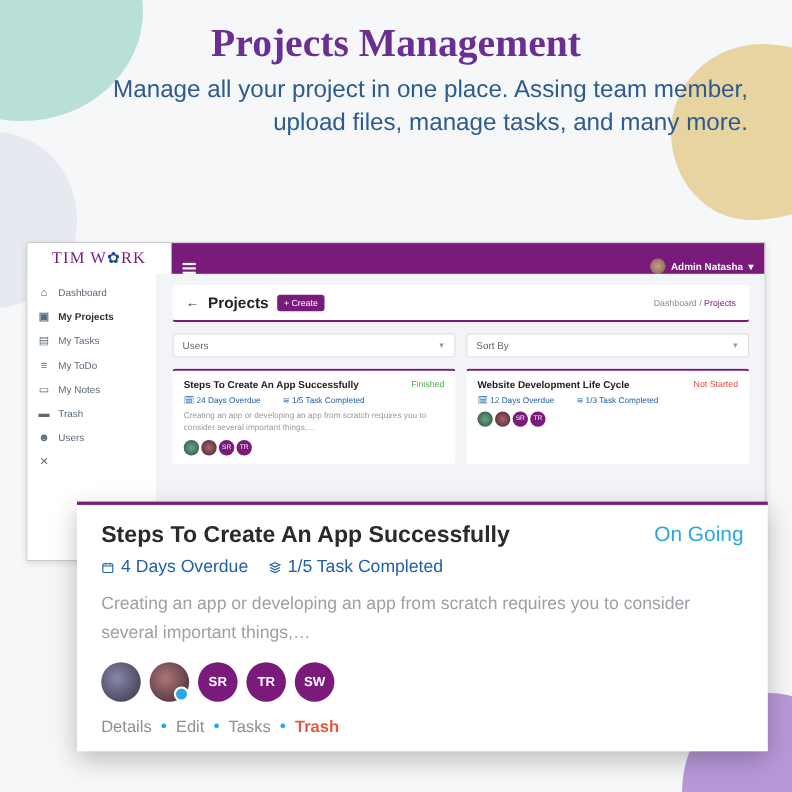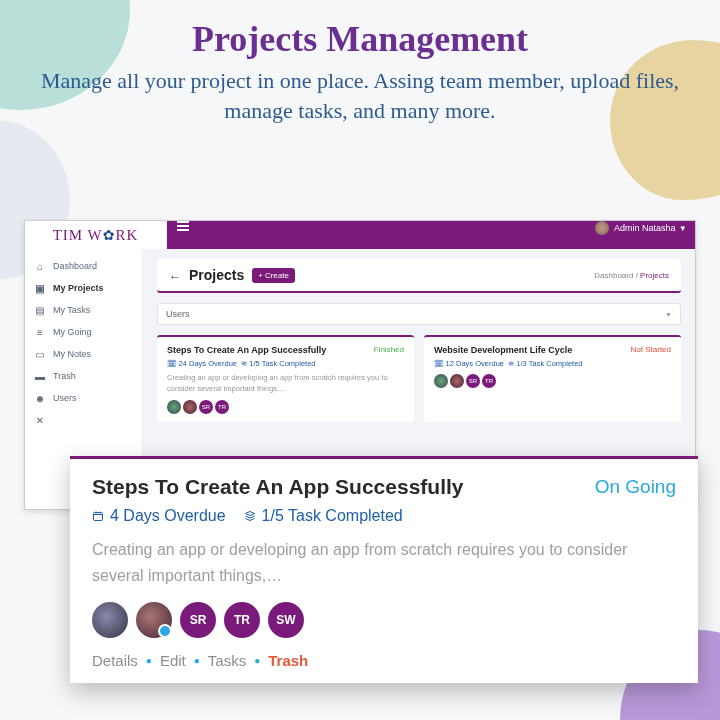--- a/index.html
+++ b/index.html
@@ -9,32 +9,32 @@
     background: #f5f7f9; position: relative;
   }
   .blob { position: absolute; border-radius: 50%; z-index: 0; }
   .blob1 { width: 220px; height: 200px; background: #b8e0d8; top: -90px; left: -90px; }
   .blob2 { width: 180px; height: 160px; background: #e8d4a0; top: 40px; right: -70px; border-radius: 46% 54% 60% 40% / 50% 50% 50% 50%; }
   .blob3 { width: 160px; height: 180px; background: #b998d9; bottom: -90px; right: -60px; }
   .blob4 { width: 150px; height: 160px; background: #e6e9f0; top: 120px; left: -80px; }
 
   .hero { position: relative; z-index: 1; text-align: center; padding: 18px 40px 6px; }
   .hero h1 { font-family: Georgia, 'Times New Roman', serif; font-size: 36px; color: #6b2e91; font-weight: 600; margin-bottom: 6px; }
-  .hero p { font-family: Liberation Serif, serif; font-size: 22px; color: #2d5a8f; line-height: 1.35; }
+  .hero p { font-family: Liberation Sans, sans-serif; font-size: 22px; color: #2d5a8f; line-height: 1.35; text-align: right; }
 
   .app-window {
     position: absolute; z-index: 2; top: 220px; left: 24px; right: 24px;
     background: #fff; border: 1px solid #ccc;
     box-shadow: 0 2px 6px rgba(0,0,0,0.12);
     font-size: 10px; height: 290px; overflow: hidden;
   }
   .app-window .topbar { display: flex; height: 28px; }
-  .brand { width: 142px; display:flex; align-items:center; justify-content:center; font-family: 'Times New Roman', serif; font-size: 15px; color: #7a1a7a; letter-spacing: 1px; border-right:1px solid #eee; }
+  .brand { width: 131px; display:flex; align-items:center; justify-content:center; font-family: 'Times New Roman', serif; font-size: 15px; color: #7a1a7a; letter-spacing: 1px; border-right:1px solid #eee; }
   .brand .flower { color:#1a4a8a; font-size:14px; }
-  .purplebar { flex:1; background:#7a1a7a; display:flex; align-items:flex-start; justify-content:space-between; padding:0 10px; color:#fff; }
+  .purplebar { flex:1; background:#7a1a7a; display:flex; align-items:flex-end; justify-content:space-between; padding:0 10px; color:#fff;font-weight:bold; }
   .hamburger { display:flex; flex-direction:column; gap:2px; cursor:pointer; }
   .hamburger span { width:12px; height:2px; background:#fff; }
   .user-chip { display:flex; align-items:center; gap:5px; font-size:9px; }
   .user-chip .av { width:14px; height:14px; border-radius:50%; background: radial-gradient(circle,#c98,#765); }
 
   .app-body { display:flex; height:calc(100% - 28px); }
   .sidebar { width:118px; border-right:1px solid #eee; background:#fff; padding-top:6px; }
   .side-item { display:flex; align-items:center; gap:8px; padding:6px 10px; color:#5a6a7a; font-size:9px; cursor:pointer; }
   .side-item .ico { width:10px; height:10px; display:inline-flex; align-items:center; justify-content:center; color:#5a6a7a; font-size:10px; }
   .side-item.active { color:#333; font-weight:600; }
@@ -51,21 +51,21 @@
   .filters { display:flex; gap:10px; margin-top:10px; }
   .filter { flex:1; background:#fff; border:1px solid #e0e0e0; border-radius:3px; padding:5px 8px; display:flex; justify-content:space-between; align-items:center; font-size:9px; color:#666; cursor:pointer; }
   .filter .caret { font-size:7px; color:#999; }
 
   .cards { display:flex; gap:10px; margin-top:10px; }
   .card { flex:1; background:#fff; border-radius:3px; border-top:2px solid #7a1a7a; padding:8px 10px; }
   .card-head { display:flex; justify-content:space-between; align-items:flex-start; }
   .card-title { font-size:9px; font-weight:700; color:#222; }
   .status-finished { font-size:8px; color:#4caf50; }
   .status-notstarted { font-size:8px; color:#e04f3a; }
-  .card-meta { display:flex; gap:4px; margin-top:4px; font-size:7.5px; color:#1e5fa8; }
+  .card-meta { display:flex; gap:20px; margin-top:4px; font-size:7.5px; color:#1e5fa8; }
   .card-desc { font-size:7.5px; color:#999; margin-top:5px; line-height:1.4; }
   .mini-avs { display:flex; gap:2px; margin-top:6px; }
   .mini-av { width:14px; height:14px; border-radius:50%; background:#7a1a7a; color:#fff; font-size:6px; display:flex; align-items:center; justify-content:center; }
   .mini-av.img1 { background: radial-gradient(circle,#6a7,#345); }
   .mini-av.img2 { background: radial-gradient(circle,#a66,#423); }
 
   
   .detail-card {
     position:absolute; z-index:5; left:70px; right:22px; top:456px;
     background:#fff; border-top:3px solid #7a1a7a;
@@ -133,21 +133,21 @@
       <div class="side-item active">
           <span class="ico">▣</span>
           <span>My Projects</span>
         </div>
       <div class="side-item">
           <span class="ico">▤</span>
           <span>My Tasks</span>
         </div>
       <div class="side-item">
           <span class="ico">≡</span>
-          <span>My Going</span>
+          <span>My ToDo</span>
         </div>
       <div class="side-item">
           <span class="ico">▭</span>
           <span>My Notes</span>
         </div>
       <div class="side-item">
           <span class="ico">▬</span>
           <span>Trash</span>
         </div>
       <div class="side-item">
@@ -171,20 +171,24 @@
             </span>
         </div>
         <div class="crumbs">
           <span>Dashboard</span> / <span class="cur">Projects</span>
         </div>
       </div>
 
       <div class="filters">
         <div class="filter">
             <span>Users</span>
+            <span class="caret">▼</span>
+          </div>
+        <div class="filter">
+            <span>Sort By</span>
             <span class="caret">▼</span>
           </div>
       </div>
 
       <div class="cards">
         <div class="card">
           <div class="card-head">
             <span class="card-title">Steps To Create An App Successfully</span>
             <span class="status-finished">Finished</span>
           </div>

